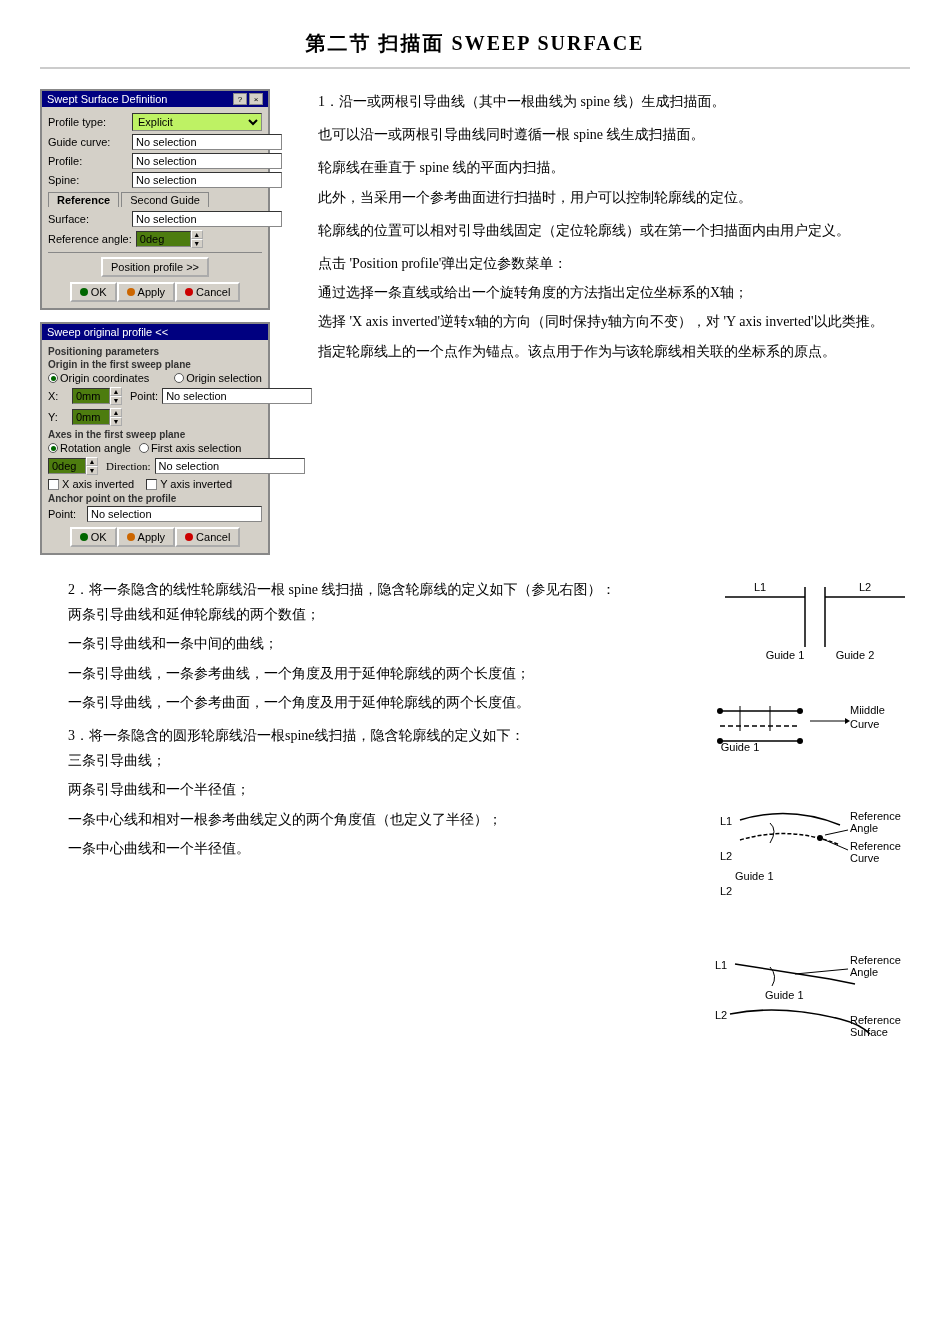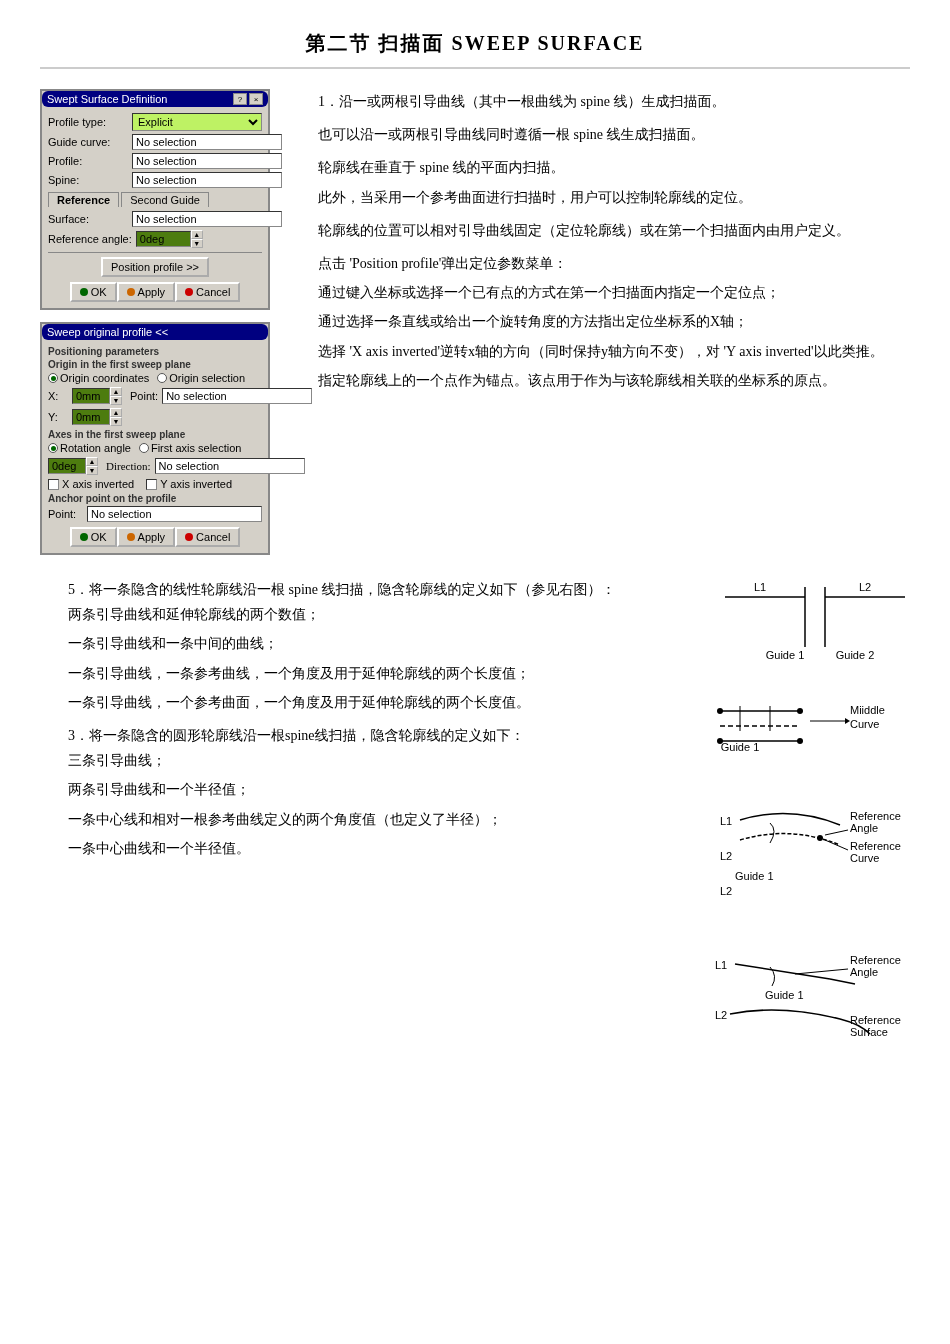--- a/index.html
+++ b/index.html
@@ -43,21 +43,20 @@
       font-family: Arial, sans-serif;
     }
     .dialog-title {
       background: #000080;
       color: white;
       padding: 2px 5px;
       font-size: 11px;
       display: flex;
       justify-content: space-between;
       align-items: center;
-      border-radius: 6px;
     }
     .dialog-title-buttons {
       display: flex;
       gap: 2px;
     }
     .dialog-title-btn {
       background: #d4d0c8;
       border: 1px solid #888;
       color: #000;
       width: 14px;
@@ -334,21 +333,21 @@
       </div>
     </div>
 
     <div class="dialog">
       <div class="dialog-title">
         <span>Sweep original profile &lt;&lt;</span>
       </div>
       <div class="dialog-body">
         <div class="section-header">Positioning parameters</div>
         <div class="section-header">Origin in the first sweep plane</div>
-        <div class="radio-group" style="margin-bottom:3px;">
+        <div class="radio-group" style="margin-bottom:3px;justify-content:space-between;">
           <div class="radio-item">
             <div class="radio-dot selected"></div>
             <span>Origin coordinates</span>
           </div>
           <div class="radio-item">
             <div class="radio-dot"></div>
             <span>Origin selection</span>
           </div>
         </div>
         <div class="form-row">
@@ -429,31 +428,30 @@
 
   </div>
 
   <div class="right-column">
     <p class="text-para">1．沿一或两根引导曲线（其中一根曲线为 spine 线）生成扫描面。</p>
     <p class="text-para">也可以沿一或两根引导曲线同时遵循一根 spine 线生成扫描面。</p>
     <p class="text-indent">轮廓线在垂直于 spine 线的平面内扫描。</p>
     <p class="text-para">此外，当采用一个参考曲面进行扫描时，用户可以控制轮廓线的定位。</p>
     <p class="text-para">轮廓线的位置可以相对引导曲线固定（定位轮廓线）或在第一个扫描面内由用户定义。</p>
     <p class="text-indent">点击 'Position profile'弹出定位参数菜单：</p>
-    <p class="text-indent">通过键入坐标或选择一个已有点的方式在第一个扫描面内指定一个定位点；</p>
     <p class="text-indent">通过选择一条直线或给出一个旋转角度的方法指出定位坐标系的X轴；</p>
     <p class="text-indent">选择 'X axis inverted'逆转x轴的方向（同时保持y轴方向不变），对 'Y axis inverted'以此类推。</p>
     <p class="text-indent">指定轮廓线上的一个点作为锚点。该点用于作为与该轮廓线相关联的坐标系的原点。</p>
   </div>
 </div>
 
 <div class="lower-section">
   <div class="lower-left">
     <p style="text-indent:2em;">
-      <span>5．将一条隐含的线性轮廓线沿一根 spine 线扫描，隐含轮廓线的定义如下（参见右图）：</span>
+      <span>2．将一条隐含的线性轮廓线沿一根 spine 线扫描，隐含轮廓线的定义如下（参见右图）：</span>
     </p>
     <p class="text-indent">两条引导曲线和延伸轮廓线的两个数值；</p>
     <p class="text-indent">一条引导曲线和一条中间的曲线；</p>
     <p class="text-indent">一条引导曲线，一条参考曲线，一个角度及用于延伸轮廓线的两个长度值；</p>
     <p class="text-indent">一条引导曲线，一个参考曲面，一个角度及用于延伸轮廓线的两个长度值。</p>
     <p style="text-indent:2em;margin-top:8px;">3．将一条隐含的圆形轮廓线沿一根spine线扫描，隐含轮廓线的定义如下：</p>
     <p class="text-indent">三条引导曲线；</p>
     <p class="text-indent">两条引导曲线和一个半径值；</p>
     <p class="text-indent">一条中心线和相对一根参考曲线定义的两个角度值（也定义了半径）；</p>
     <p class="text-indent">一条中心曲线和一个半径值。</p>

